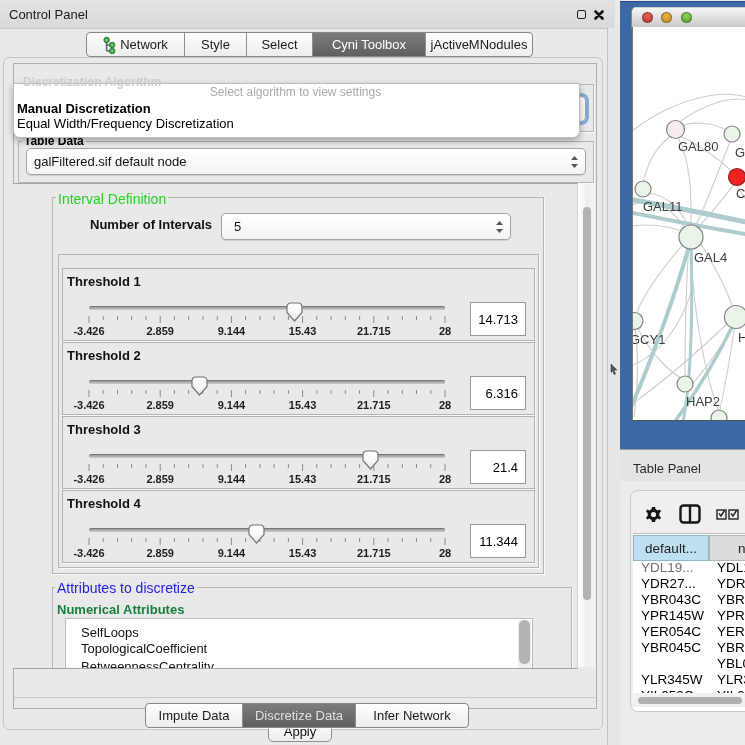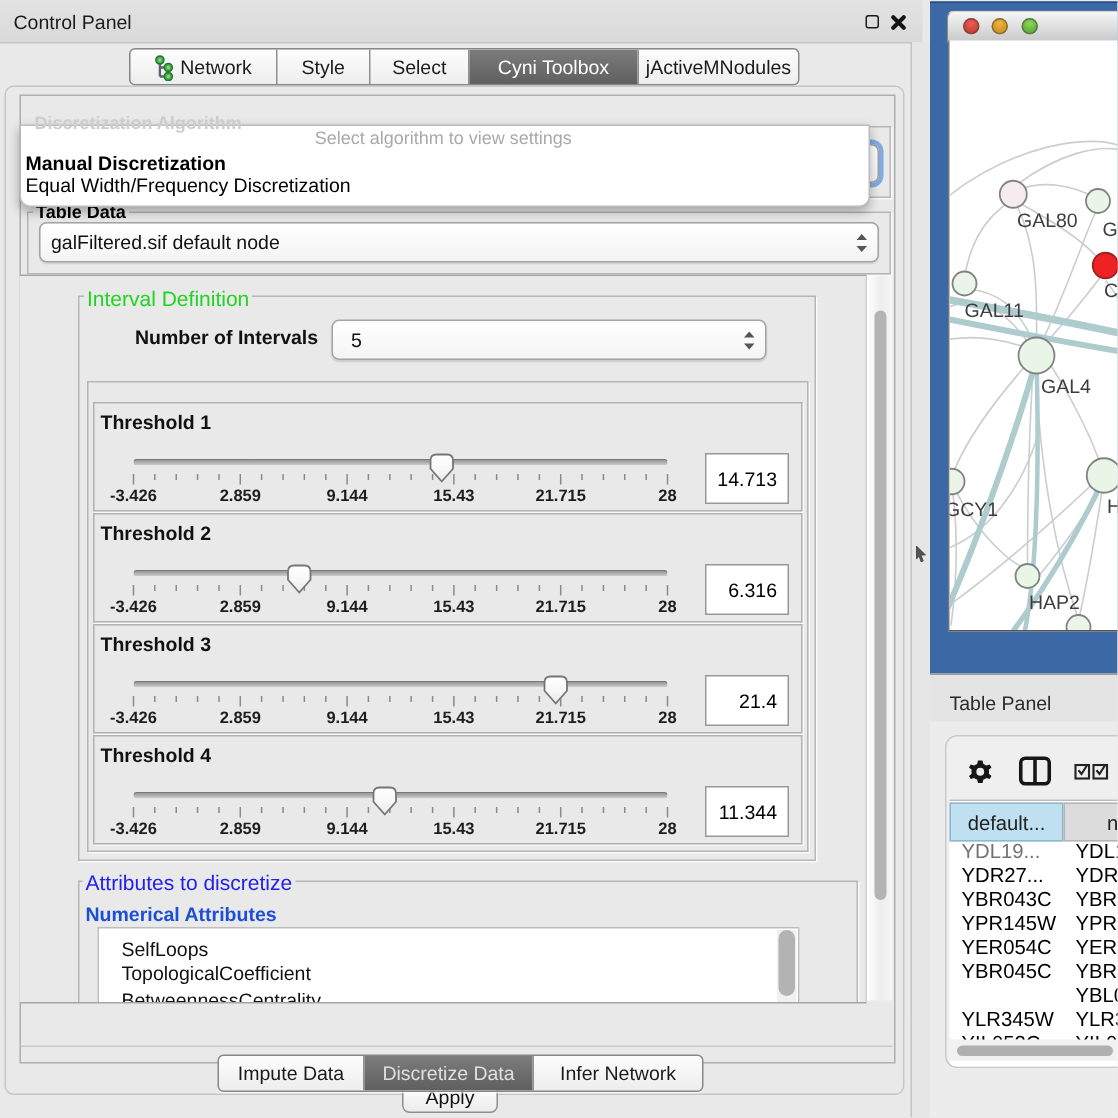--- a/index.html
+++ b/index.html
@@ -261,21 +261,21 @@
           <stop offset="0" stop-color="#ffffff"></stop>
           <stop offset=".55" stop-color="#f7f7f7"></stop>
           <stop offset="1" stop-color="#e8e8e8"></stop>
         </linearGradient>
       </defs>
       <path d="M1 5 Q1 1 5 1 L12 1 Q16 1 16 5 L16 10.5 L8.5 19 L1 10.5 Z" fill="url(#g3)" stroke="#757575" stroke-width="1.2"></path>
     </svg>
 <div class="tfield" style="left:457px;top:340px;width:56px;height:34px;">11.344</div>
 <div class="gbox" style="left:39px;top:403px;width:518px;height:110px;"></div>
 <div class="gtitle gt14 blue" style="left:42px;top:396px;">Attributes to discretize</div>
-<div class="abs" style="left:44px;top:418px;font-size:13px;font-weight:bold;color:#1d4ed8;">Numerical Attributes</div>
+<div class="abs" style="left:44px;top:418px;font-size:13px;font-weight:bold;color:#15803d;">Numerical Attributes</div>
 <div class="abs" style="left:52px;top:434px;width:466px;height:80px;background:#fff;border:1px solid #bdbdbd;">
 <div style="position:absolute;left:15px;top:6px;font-size:13px;color:#111;">SelfLoops</div>
 <div style="position:absolute;left:15px;top:22px;font-size:13px;color:#111;">TopologicalCoefficient</div>
 <div style="position:absolute;left:15px;top:40px;font-size:13px;color:#111;">BetweennessCentrality</div>
 <div style="position:absolute;right:1px;top:1px;width:13px;height:78px;background:#f0f0f0;"></div>
 <div style="position:absolute;right:2px;top:1px;width:11px;height:44px;background:#b3b3b3;border-radius:6px;"></div>
 </div>
 </div>
 <div class="abs" style="left:578px;top:184px;width:17px;height:483px;background:linear-gradient(90deg,#ffffff,#ededed 55%,#f6f6f6);"></div>
 <div class="abs" style="left:583px;top:207px;width:8px;height:393px;background:#b3b3b3;border-radius:4px;"></div>

